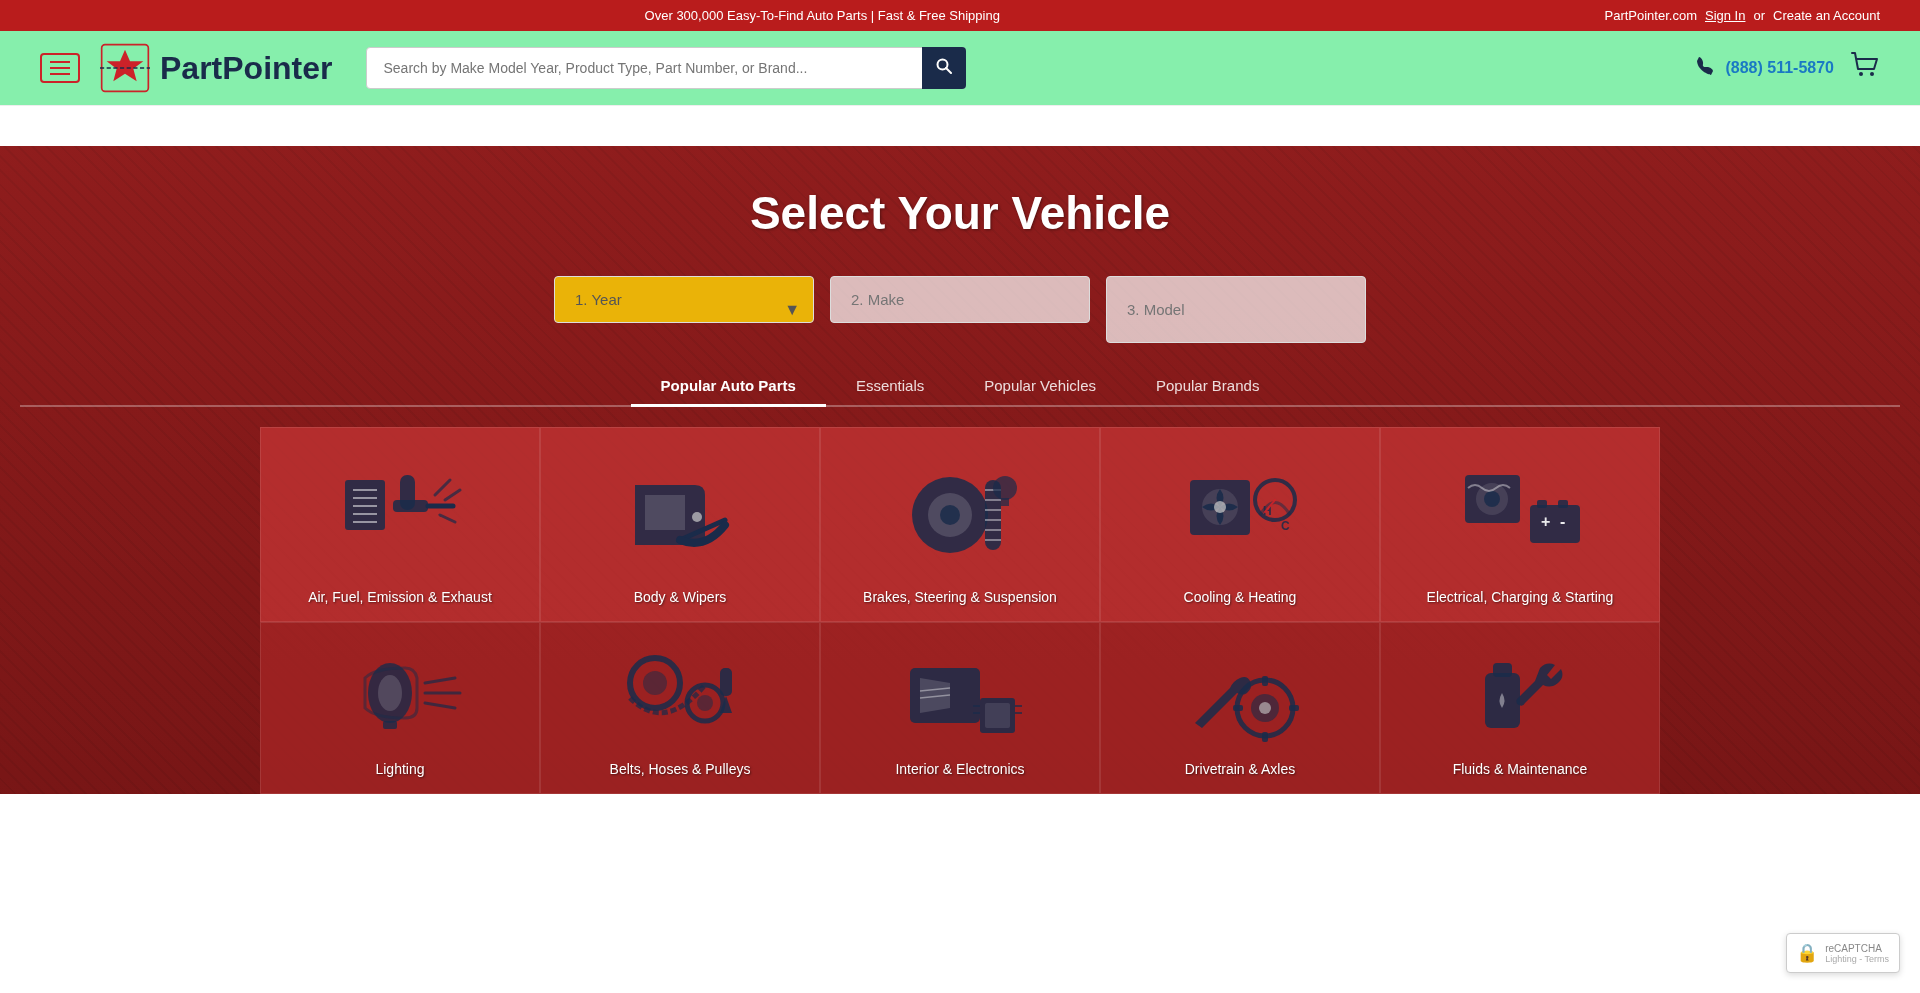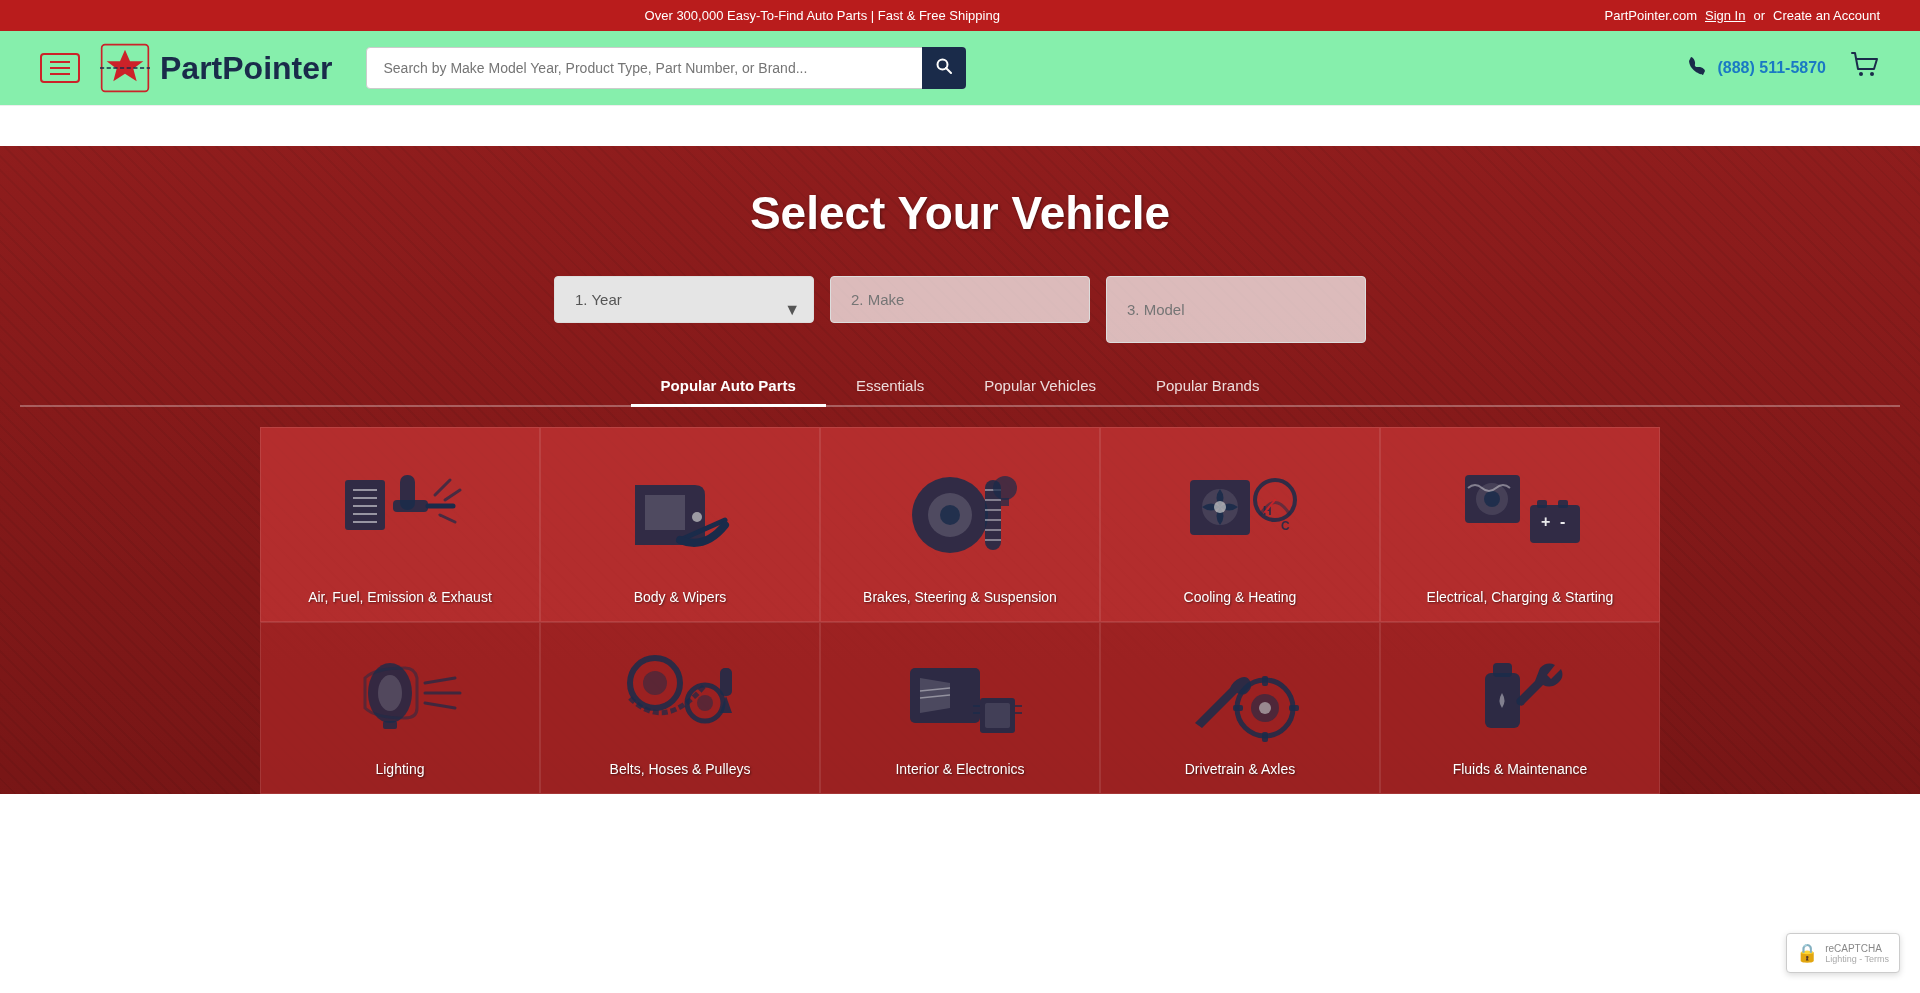--- a/index.html
+++ b/index.html
@@ -84,21 +84,21 @@
       border: none;
       border-radius: 0 4px 4px 0;
       padding: 0 14px;
       cursor: pointer;
       color: #fff;
       font-size: 16px;
     }
     .header-right {
       display: flex;
       align-items: center;
-      gap: 24px;
+      gap: 16px;
       margin-left: auto;
       text-align: right;
     }
     .phone-section {
       display: flex;
       align-items: center;
       gap: 8px;
     }
     .phone-icon { font-size: 20px; color: #1a2b4a; }
     .phone-number { color: #1a79c4; font-size: 16px; font-weight: bold; }
@@ -169,21 +169,21 @@
       appearance: none;
     }
     .select-wrapper {
       position: relative;
     }
     .select-wrapper select {
       padding: 14px 40px 14px 20px;
       font-size: 15px;
       border: 1px solid #ddd;
       border-radius: 4px;
-      background: #e5e5e5;
+      background: #eab308;
       color: #555;
       min-width: 260px;
       cursor: pointer;
       appearance: none;
       width: 100%;
     }
     .select-arrow {
       position: absolute;
       right: 14px;
       top: 50%;

